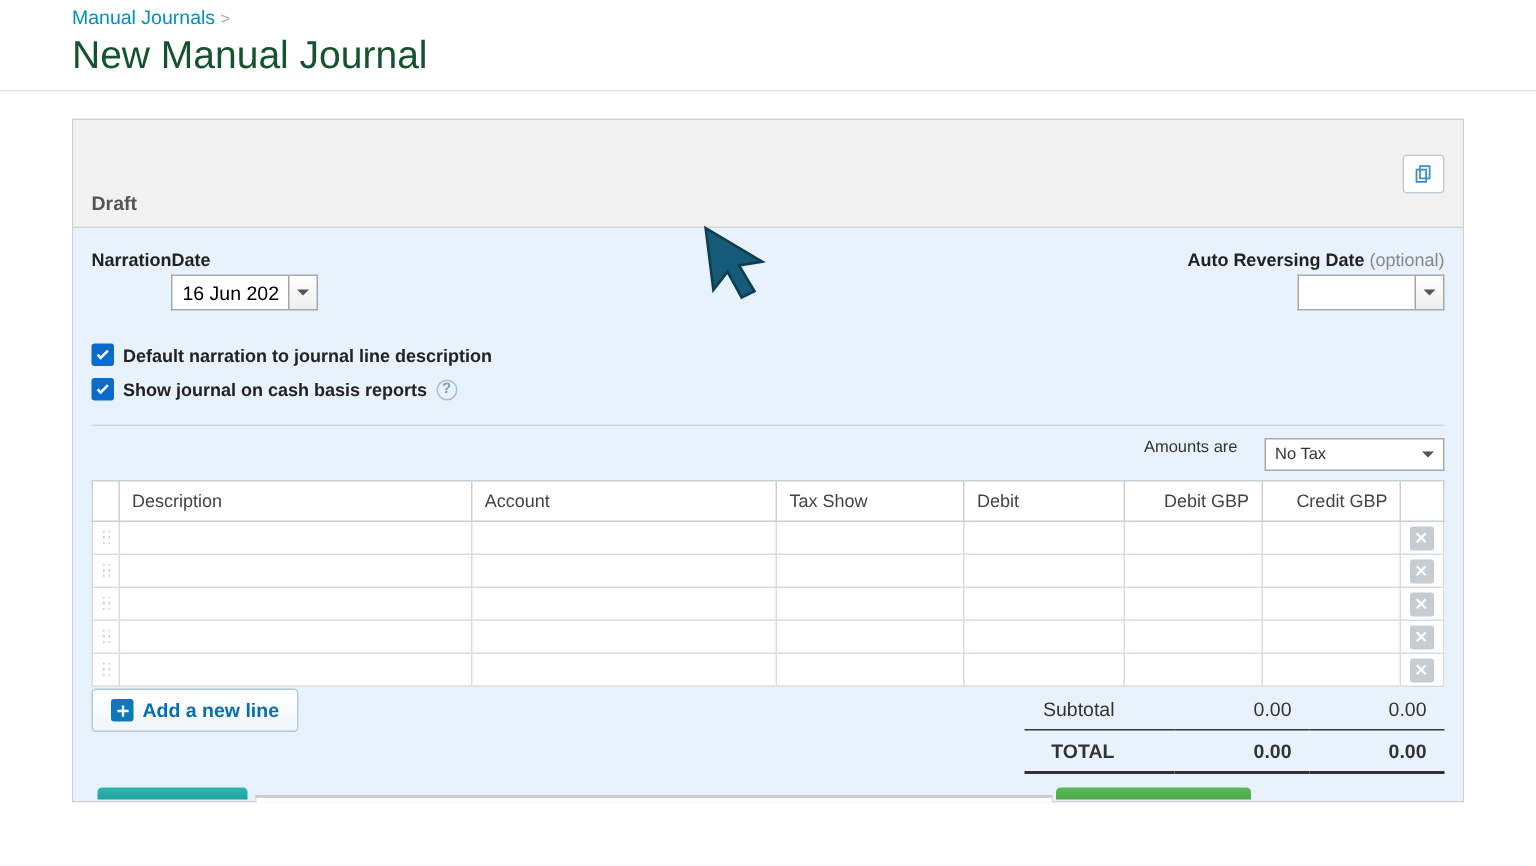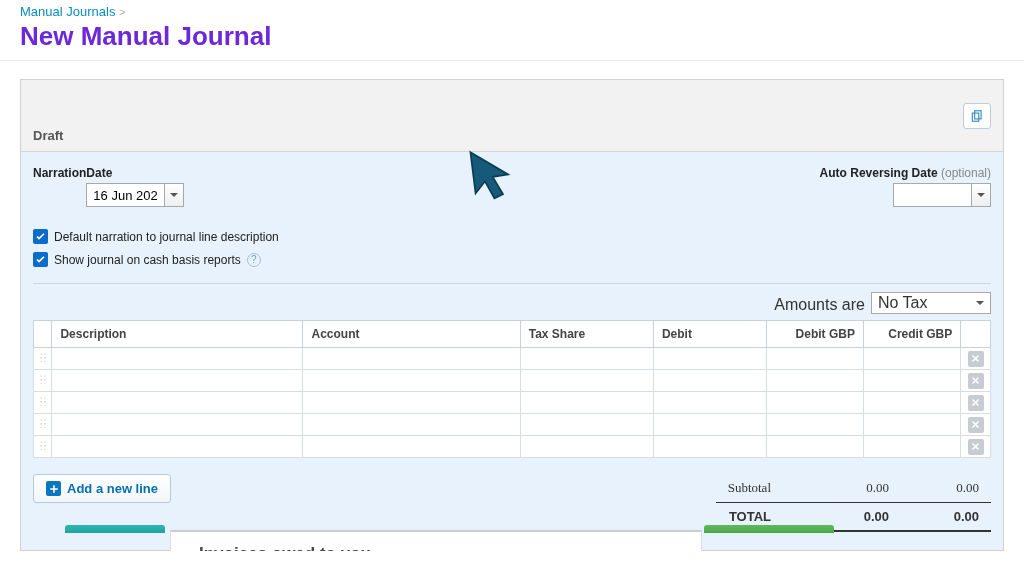--- a/index.html
+++ b/index.html
@@ -5,34 +5,34 @@
   * { box-sizing: border-box; margin: 0; padding: 0; }
   body {
     font-family: Arial, Helvetica, sans-serif;
     background: #fff;
     font-size: 12px;
     color: #333;
     width: 1024px;
     position: relative;
   }
   .page {
-    padding: 0 20px;
+    padding: 0 48px;
   }
   .breadcrumb {
     color: #048fc2;
     font-size: 13px;
     padding-top: 4px;
     padding-bottom: 0;
   }
   .breadcrumb a { color: #048fc2; text-decoration: none; }
   .breadcrumb .sep { color: #aaa; font-size: 11px; }
   .page-title {
     font-size: 26px;
-    font-weight: bold;
-    color: #6d28d9;
+    font-weight: normal;
+    color: #14532d;
     margin: 2px 0 8px 0;
   }
   .hr-line { border: none; border-top: 1px solid #e6e6e6; }
   .card {
     margin-top: 18px;
     border: 1px solid #d0d0d0;
   }
   .card-header {
     background: #f2f2f2;
     border-bottom: 1px solid #d6d6d6;
@@ -105,21 +105,21 @@
   }
   .fld-auto { margin-left: auto; align-items: flex-end; }
   .options {
     margin-top: 22px;
     display: flex;
     flex-direction: column;
     gap: 8px;
   }
   .chk {
     display: flex; align-items: center; gap: 6px;
-    font-size: 12px; color: #222;
+    font-size: 12px; color: #222; font-weight: bold;
   }
   .chk-box {
     width: 15px; height: 15px;
     background: #0b6bcb;
     border-radius: 2px;
     display: flex; align-items: center; justify-content: center;
   }
   .chk-box svg { width: 11px; height: 11px; }
   .help {
     display: inline-flex; align-items: center; justify-content: center;
@@ -131,23 +131,23 @@
     cursor: pointer;
   }
   .divider {
     border: none;
     border-top: 1px solid #c9d7e3;
     margin: 16px 0 8px 0;
   }
   .amounts-row {
     display: flex;
     justify-content: flex-end;
-    align-items: flex-end;
-    gap: 6px;
-    font-size: 16px;
+    align-items: flex-start;
+    gap: 18px;
+    font-size: 11px;
     margin-bottom: 6px;
   }
   .amounts-select {
     width: 120px; height: 22px;
     border: 1px solid #a8a8a8;
     background: #fff;
     display: flex; align-items: center;
     padding: 0 6px;
     position: relative;
     cursor: pointer;
@@ -160,21 +160,21 @@
   }
   table.grid {
     width: 100%;
     border-collapse: collapse;
     background: #fff;
   }
   table.grid th {
     background: #fff;
     border: 1px solid #c9d0d6;
     font-size: 12px;
-    font-weight: bold;
+    font-weight: normal;
     color: #444;
     padding: 6px 8px;
     text-align: left;
   }
   table.grid th.num { text-align: right; }
   table.grid td {
     border: 1px solid #d6dde3;
     height: 22px;
     padding: 0 6px;
     background: #fff;
@@ -208,21 +208,21 @@
   .col-desc { width: 245px; }
   .col-acct { width: 212px; }
   .col-tax  { width: 130px; }
   .col-reg  { width: 110px; }
   .col-deb  { width: 95px; text-align: right;}
   .col-cre  { width: 95px; text-align: right;}
   td.num { text-align: right; }
   .below-grid {
     display: flex;
     align-items: flex-start;
-    margin-top: 16px;
+    margin-top: 1px;
   }
   .add-line {
     display: inline-flex;
     align-items: center;
     gap: 6px;
     border: 1px solid #b7c9d8;
     background: linear-gradient(#fff,#f2f6f9);
     border-radius: 3px;
     padding: 6px 12px;
     color: #046fb0;
@@ -241,21 +241,21 @@
   }
   .totals table { border-collapse: collapse; }
   .totals td {
     padding: 6px 12px;
     font-size: 13px;
     text-align: right;
     min-width: 90px;
   }
   .totals tr.sub td { color: #333; }
   .totals tr.sub td.lbl { padding-right: 40px; }
-  .totals tr.sub { border-bottom: 1px solid #333; font-family: Liberation Serif, serif; }
+  .totals tr.sub { border-bottom: 1px solid #333; }
   .totals tr.tot td { font-weight: bold; border-bottom: 2px solid #333; }
   .totals tr.tot td.lbl { padding-right: 40px; }
   .cursor {
     position: absolute;
     left: 463px;
     top: 147px;
     width: 56px;
     height: 60px;
     pointer-events: none;
   }
@@ -368,21 +368,21 @@
           <span>No Tax</span>
         </div>
       </div>
 
       <table class="grid">
         <thead>
           <tr>
             <th class="handle"></th>
             <th class="col-desc">Description</th>
             <th class="col-acct">Account</th>
-            <th class="col-tax">Tax Share</th>
+            <th class="col-tax">Tax Show</th>
             <th class="col-reg">Debit</th>
             <th class="col-deb num">Debit GBP</th>
             <th class="col-cre num">Credit GBP</th>
             <th class="del"></th>
           </tr>
         </thead>
         <tbody id="rows-body">
             <tr>
               <td class="handle"><span class="dots">∷<br>∷</span></td>
               <td class="col-desc"></td>

